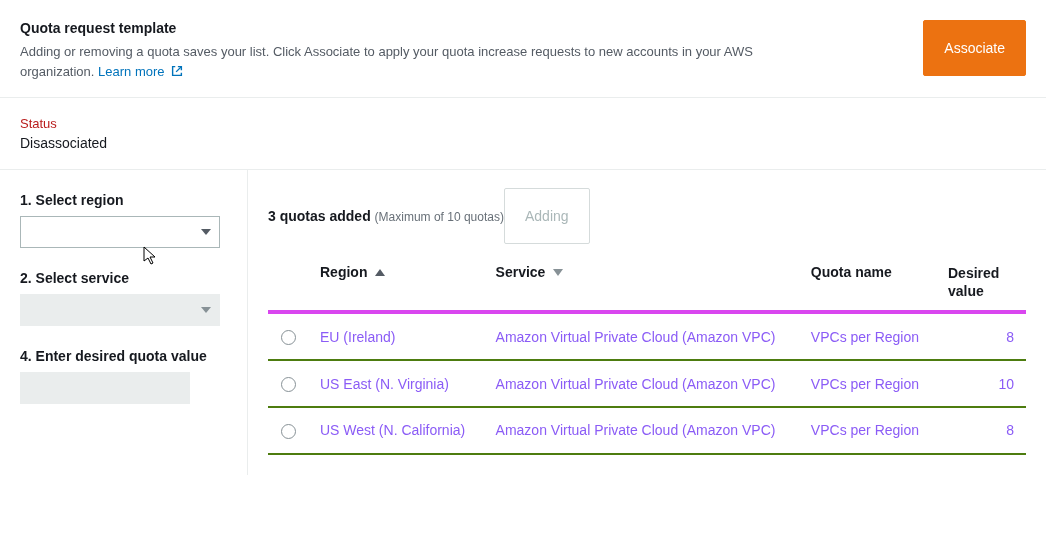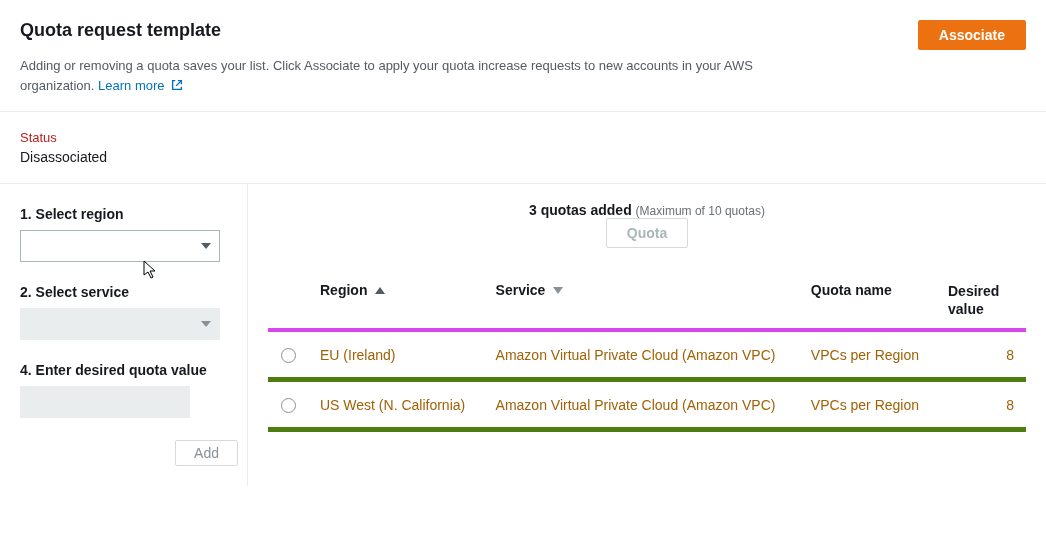--- a/index.html
+++ b/index.html
@@ -14,42 +14,42 @@
   }
   .header {
     padding: 20px 20px 14px 20px;
     display: flex;
     justify-content: space-between;
     align-items: flex-start;
     border-bottom: 1px solid #eaeded;
   }
   .header-left { max-width: 780px; }
   .page-title {
-    font-size: 18px;
+    font-size: 14px;
     font-weight: 700;
     color: #16191f;
-    margin-bottom: 15px;
+    margin-bottom: 6px;
   }
   .page-desc {
     font-size: 13px;
     color: #545b64;
     line-height: 1.5;
   }
   .learn-more {
     color: #0073bb;
     text-decoration: none;
     font-weight: 400;
     cursor: pointer;
   }
   .ext-icon { display: inline-block; vertical-align: -2px; margin-left: 2px;}
   .btn {
     display: inline-block;
-    padding: 6px 20px;
-    font-size: 14px;
-    font-weight: 700;
+    padding: 19px 20px;
+    font-size: 14px;
+    font-weight: 400;
     border: 1px solid #545b64;
     background: #fff;
     color: #545b64;
     cursor: pointer;
     border-radius: 2px;
   }
   .btn-primary {
     background: #ec7211;
     border-color: #ec7211;
     color: #fff;
@@ -107,45 +107,44 @@
   .add-row { display: flex; justify-content: flex-end; width: 218px; margin-top: 10px;}
   .add-row .btn { padding: 4px 18px; font-weight: 400; color: #879196; border-color: #d5dbdb;}
   .right-col {
     flex: 1;
     padding: 18px 20px 20px 20px;
   }
   .quotas-header {
     display: flex;
     justify-content: flex-start;
     align-items: center;
-    margin-bottom: 24px;
-    flex-direction: column;
+    margin-bottom: 10px;
   }
   .quotas-count { font-size: 14px; }
   .quotas-count strong { font-weight: 700; }
   .quotas-max { color: #687078; font-size: 12px; }
   table.quota-table {
     width: 100%;
     border-collapse: collapse;
   }
   table.quota-table th {
     text-align: left;
     font-size: 14px;
     font-weight: 700;
     color: #16191f;
     padding: 10px 12px;
     border-bottom: 4px solid #d946ef;
     vertical-align: top;
   }
   table.quota-table th.desired { line-height: 1.3;}
   table.quota-table td {
     font-size: 14px;
-    color: #a16207;
+    color: #8b5cf6;
     padding: 14px 12px;
-    border-bottom: 5px solid #4d7c0f;
+    border-bottom: 2px solid #4d7c0f;
     vertical-align: middle;
   }
   td.desired-val { text-align: right; padding-right: 18px;}
   th.desired { width: 90px;}
   th.radio-col, td.radio-col { width: 40px; text-align: center;}
   .radio {
     width: 15px; height: 15px;
     border: 1px solid #879196;
     border-radius: 50%;
     display: inline-block;
@@ -214,38 +213,35 @@
     <div class="form-step">
       <div class="step-label">2. Select service</div>
       <div class="select-box disabled">
         <span class="caret"></span>
       </div>
     </div>
     <div class="form-step">
       <div class="step-label">4. Enter desired quota value</div>
       <div class="input-box disabled tiny"></div>
     </div>
-    <div class="add-row">
-      <button class="btn btn-disabled">Add</button>
-    </div>
 
     <span class="cursor" style="position:absolute; left:143px; top:76px;">
       <svg width="16" height="20" viewBox="0 0 16 20">
         <path d="M1 1 L1 15 L5 12 L8 18 L10 17 L7 11 L12 11 Z" fill="#fff" stroke="#000" stroke-width="1"></path>
       </svg>
     </span>
   </div>
 
   <div class="right-col">
     <div class="quotas-header">
       <div class="quotas-count">
         <strong>3</strong><strong> quotas added </strong>
         <span class="quotas-max">(Maximum of 10 quotas)</span>
       </div>
-      <button class="btn btn-disabled">Quota</button>
+      <button class="btn btn-disabled">Adding</button>
     </div>
     <table class="quota-table">
       <thead>
         <tr>
           <th class="radio-col"></th>
           <th>
             <span>Region</span>
             <span class="sort-caret up"></span>
           </th>
           <th>
@@ -263,20 +259,27 @@
       <tbody id="quota-rows">
           <tr>
             <td class="radio-col"><span class="radio"></span></td>
             <td>EU (Ireland)</td>
             <td>Amazon Virtual Private Cloud (Amazon VPC)</td>
             <td>VPCs per Region</td>
             <td class="desired-val">8</td>
           </tr>
           <tr>
             <td class="radio-col"><span class="radio"></span></td>
+            <td>US East (N. Virginia)</td>
+            <td>Amazon Virtual Private Cloud (Amazon VPC)</td>
+            <td>VPCs per Region</td>
+            <td class="desired-val">10</td>
+          </tr>
+          <tr>
+            <td class="radio-col"><span class="radio"></span></td>
             <td>US West (N. California)</td>
             <td>Amazon Virtual Private Cloud (Amazon VPC)</td>
             <td>VPCs per Region</td>
             <td class="desired-val">8</td>
           </tr>
         </tbody>
     </table>
   </div>
 </div>
 

